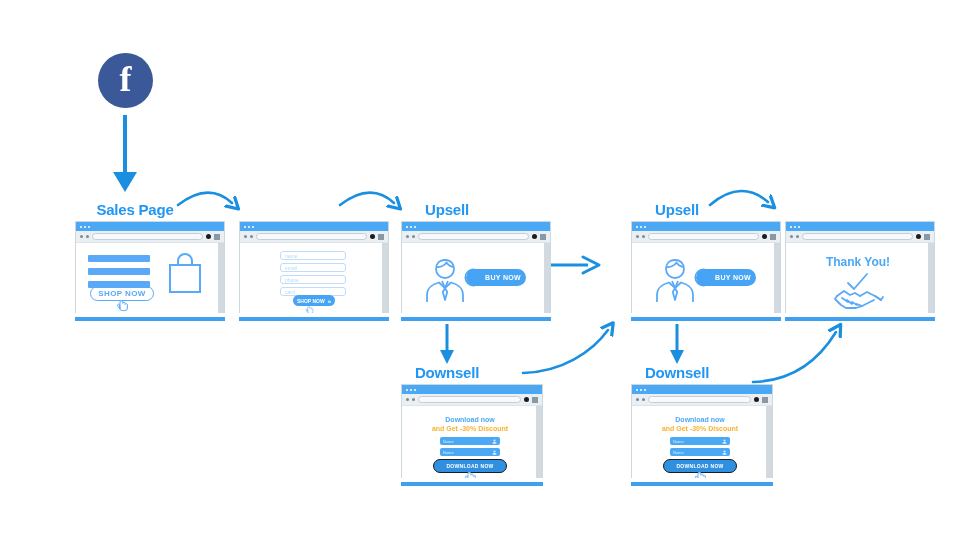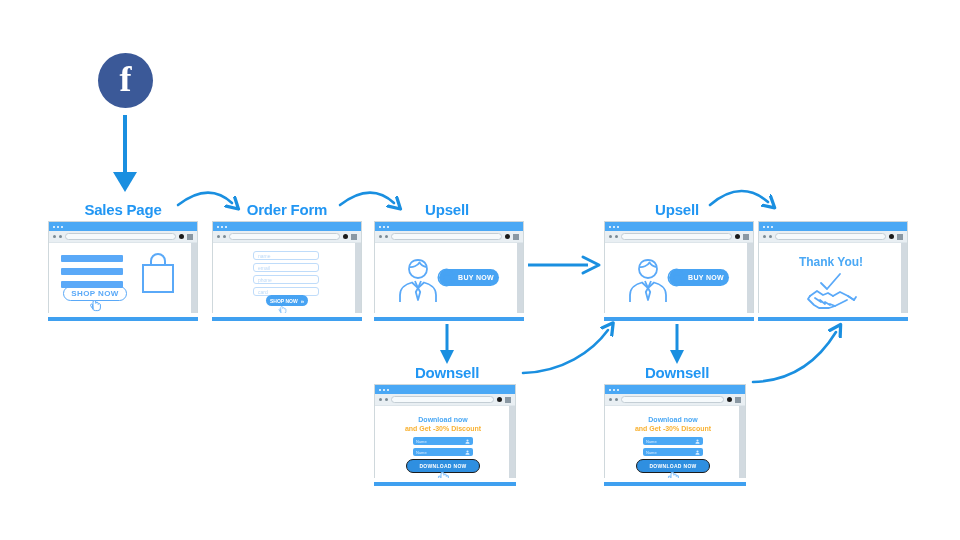--- a/index.html
+++ b/index.html
@@ -16,21 +16,21 @@
     position: absolute;
     color: #2196f3;
     font-weight: bold;
     font-size: 15px;
     letter-spacing: -0.2px;
     white-space: nowrap;
     text-align: center;
   }
 
   
-  .browser { position: absolute; }
+  .browser { position: absolute; margin-left: 27px; }
   .bw-frame {
     position: relative;
     width: 100%;
     background: #ffffff;
     border: 1px solid #cfd8dc;
     border-bottom: none;
     overflow: hidden;
   }
   .bw-titlebar {
     height: 9px;
@@ -174,22 +174,21 @@
 
     <g fill="none" stroke="#1a8fe0" stroke-width="2.6" stroke-linecap="round">
       <path d="M178,205 C200,188 218,190 232,203" marker-end="url(#ah)"></path>
       <path d="M340,205 C362,188 380,190 394,203" marker-end="url(#ah)"></path>
       <path d="M710,205 C732,186 752,188 768,202" marker-end="url(#ah)"></path>
       <path d="M523,373 C562,372 592,352 608,330" marker-end="url(#ah)"></path>
       <path d="M753,382 C794,381 820,358 836,332" marker-end="url(#ah)"></path>
     </g>
   </svg>
 
-  <div class="step-title" style="left:48px;top:201px;width:150px;">Sales Page</div>
-  <div class="step-title" style="left:212px;top:201px;width:150px;">Order Form</div>
+  <div class="step-title" style="left:60px;top:201px;width:150px;">Sales Page</div>
   <div class="step-title" style="left:372px;top:201px;width:150px;">Upsell</div>
   <div class="step-title" style="left:602px;top:201px;width:150px;">Upsell</div>
   <div class="step-title" style="left:372px;top:364px;width:150px;">Downsell</div>
   <div class="step-title" style="left:602px;top:364px;width:150px;">Downsell</div>
 
   <div class="browser" style="left:48px;top:221px;width:150px;">
     <div class="bw-frame">
       <div class="bw-titlebar">
         <span class="bw-dot"></span>
         <span class="bw-dot"></span>

